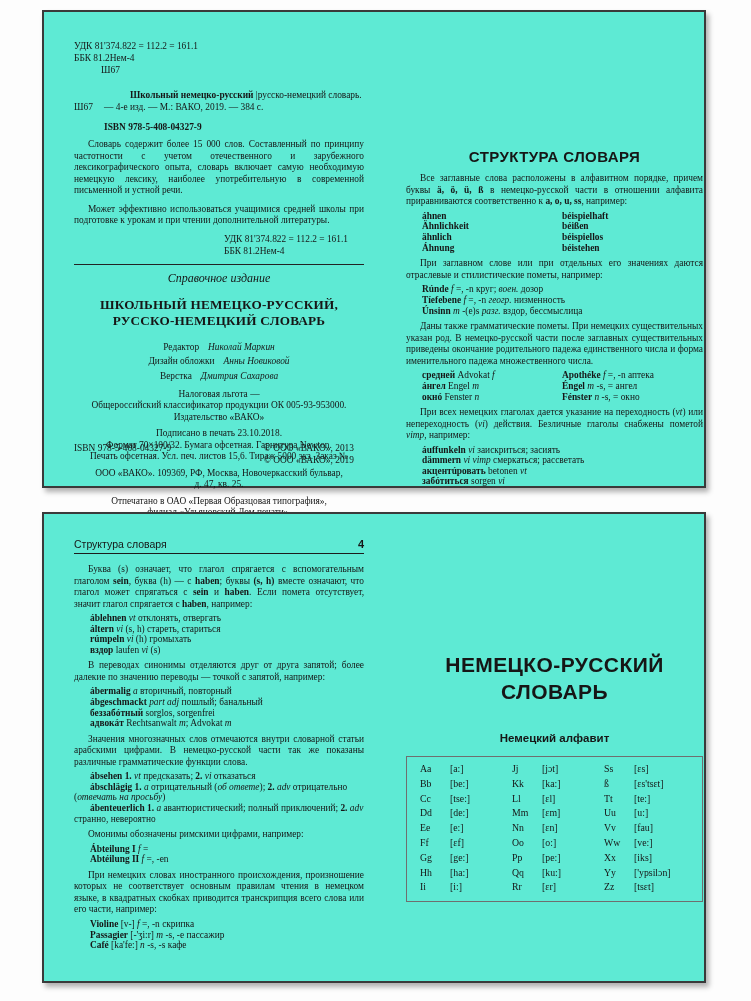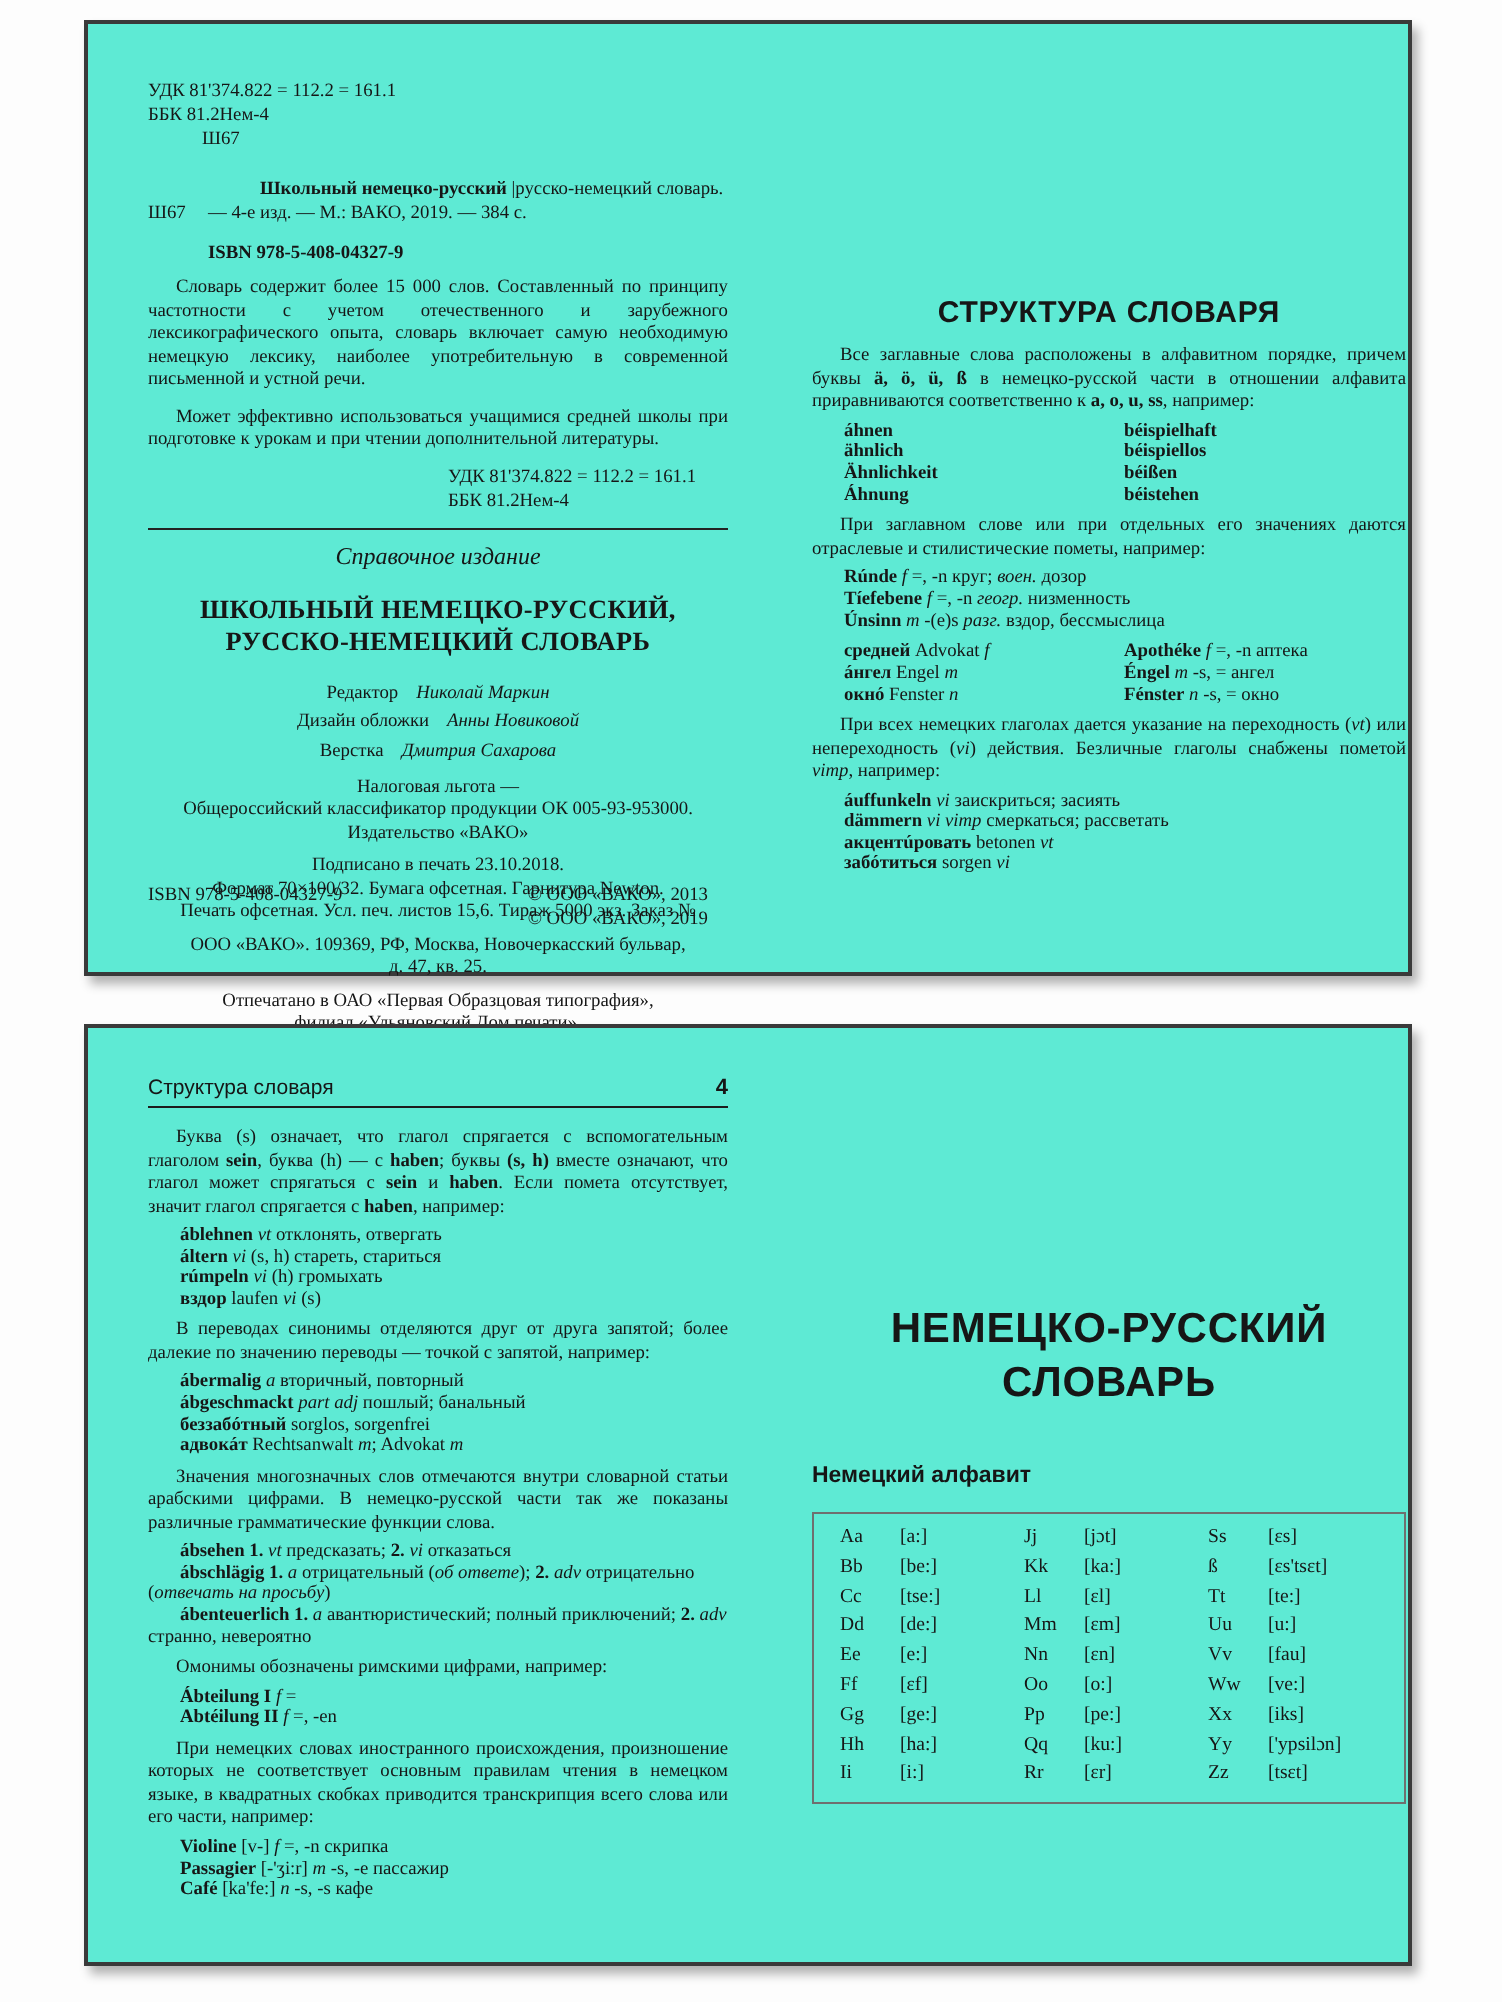--- a/index.html
+++ b/index.html
@@ -53,21 +53,21 @@
   
   .struct-heading{font-family:"Liberation Sans",sans-serif;font-weight:bold;font-size:15px;letter-spacing:0.4px;text-align:center;margin:136px 0 8px 0;}
 
   
   .running-head{margin-top:24px;display:flex;justify-content:space-between;align-items:flex-end;border-bottom:1.4px solid #1c1c1c;padding-bottom:3px;font-family:"Liberation Sans",sans-serif;font-size:10.5px;}
   .page-num{font-weight:bold;font-size:11px;}
   .body-start{margin-top:10px;}
 
   
   .dict-title{margin-top:138px;text-align:center;font-family:"Liberation Sans",sans-serif;font-weight:bold;font-size:21px;line-height:26.5px;letter-spacing:0.4px;}
-  .alpha-title{margin-top:27px;font-family:"Liberation Sans",sans-serif;font-weight:bold;font-size:11.5px;}
+  .alpha-title{margin-top:27px;text-align:center;font-family:"Liberation Sans",sans-serif;font-weight:bold;font-size:11.5px;}
   .alpha-box{border:1.5px solid #6f6f6f;margin-top:12px;padding:5px 0 6px 0;}
   .alpha-table{border-collapse:collapse;width:100%;}
   .alpha-table td{font-size:9.8px;line-height:14.8px;padding:0;vertical-align:top;}
   .alpha-table td:nth-child(1){width:30px;padding-left:13px;}
   .alpha-table td:nth-child(2){width:62px;}
   .alpha-table td:nth-child(3){width:30px;}
   .alpha-table td:nth-child(4){width:62px;}
   .alpha-table td:nth-child(5){width:30px;}
 </style>
 </head>
@@ -159,41 +159,42 @@
     <h2 class="struct-heading">СТРУКТУРА СЛОВАРЯ</h2>
 
     <p class="para"><span>Все заглавные слова расположены в алфавитном порядке, причем буквы </span><span class="sty-b">ä, ö, ü, ß</span><span> в немецко-русской части в отношении алфавита приравниваются соответственно к </span><span class="sty-b">a, o, u, ss</span><span>, например:</span></p>
 
     <div class="ex-group">
       <div class="ex-row">
         <div class="ex-l"><span class="sty-b">áhnen</span></div>
         <div class="ex-r"><span class="sty-b">béispielhaft</span></div>
       </div>
       <div class="ex-row">
+        <div class="ex-l"><span class="sty-b">Ähnlichkeit</span></div>
+        <div class="ex-r"><span class="sty-b">béißen</span></div>
+      </div>
+      <div class="ex-row">
         <div class="ex-l"><span class="sty-b">ähnlich</span></div>
         <div class="ex-r"><span class="sty-b">béispiellos</span></div>
-      </div>
-      <div class="ex-row">
-        <div class="ex-l"><span class="sty-b">Ähnlichkeit</span></div>
-        <div class="ex-r"><span class="sty-b">béißen</span></div>
       </div>
       <div class="ex-row">
         <div class="ex-l"><span class="sty-b">Áhnung</span></div>
         <div class="ex-r"><span class="sty-b">béistehen</span></div>
       </div>
     </div>
 
     <p class="para">При заглавном слове или при отдельных его значениях даются отраслевые и стилистические пометы, например:</p>
 
     <div class="ex-group">
       <div class="ex"><span class="sty-b">Rúnde</span><span class="sty-i"> f</span><span> =, -n круг; </span><span class="sty-i">воен.</span><span> дозор</span></div>
       <div class="ex"><span class="sty-b">Tíefebene</span><span class="sty-i"> f</span><span> =, -n </span><span class="sty-i">геогр.</span><span> низменность</span></div>
       <div class="ex"><span class="sty-b">Únsinn</span><span class="sty-i"> m</span><span> -(e)s </span><span class="sty-i">разг.</span><span> вздор, бессмыслица</span></div>
     </div>
 
+    <p class="para">Даны также грамматические пометы. При немецких существительных указан род. В немецко-русской части после заглавных существительных приведены окончание родительного падежа единственного числа и форма именительного падежа множественного числа.</p>
 
     <div class="ex-group">
       <div class="ex-row">
         <div class="ex-l"><span class="sty-b">средней</span><span> Advokat </span><span class="sty-i">f</span></div>
         <div class="ex-r"><span class="sty-b">Apothéke</span><span class="sty-i"> f</span><span> =, -n аптека</span></div>
       </div>
       <div class="ex-row">
         <div class="ex-l"><span class="sty-b">áнгел</span><span> Engel </span><span class="sty-i">m</span></div>
         <div class="ex-r"><span class="sty-b">Éngel</span><span class="sty-i"> m</span><span> -s, = ангел</span></div>
       </div>

